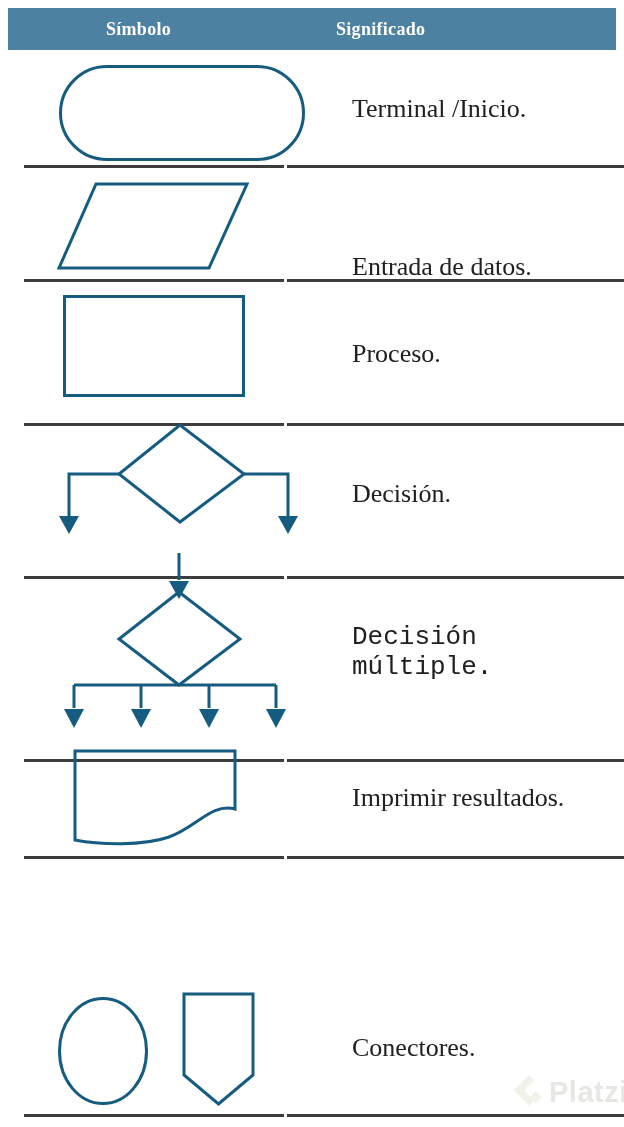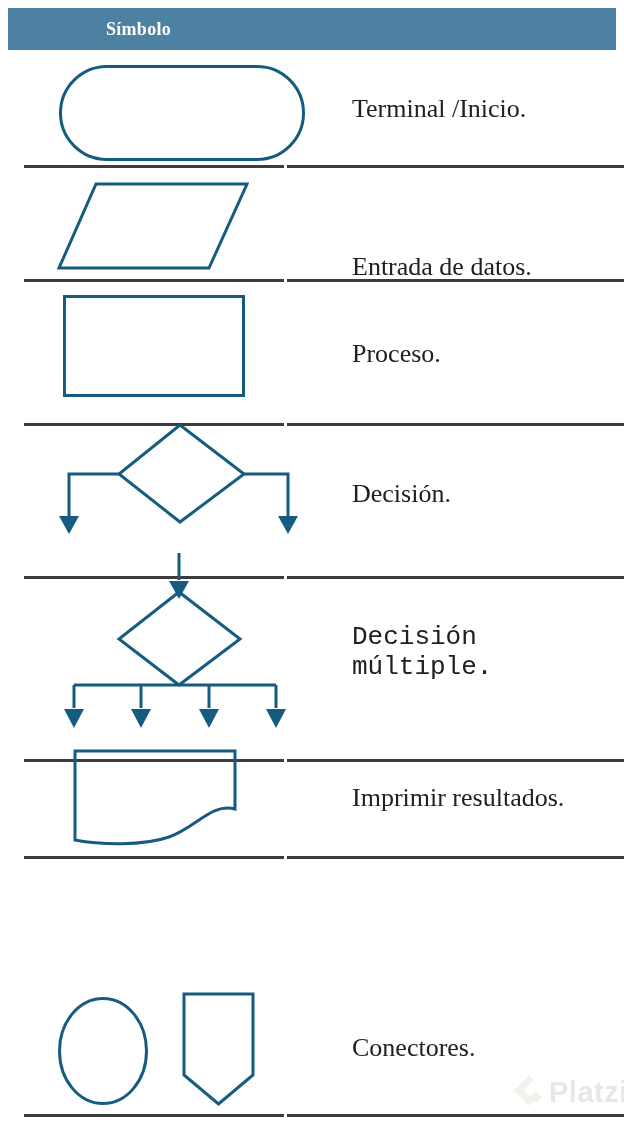--- a/index.html
+++ b/index.html
@@ -85,20 +85,23 @@
   }
 </style>
 </head>
 <body>
 
 <div class="page">
 
   <div class="header">
     <div class="hcol-symbol">
       <span class="header-label">Símbolo</span>
+    </div>
+    <div class="hcol-meaning">
+      <span class="header-label">Significado</span>
     </div>
   </div>
 
   <div class="row r1">
     <div class="symbol-cell">
       <svg class="shape-svg" style="left:35px; top:15px;" width="246" height="96" viewBox="0 0 246 96">
         <rect class="shape" x="1.5" y="1.5" width="243" height="93" rx="46.5" ry="46.5"></rect>
       </svg>
     </div>
     <div class="meaning-cell">Terminal /Inicio.</div>

